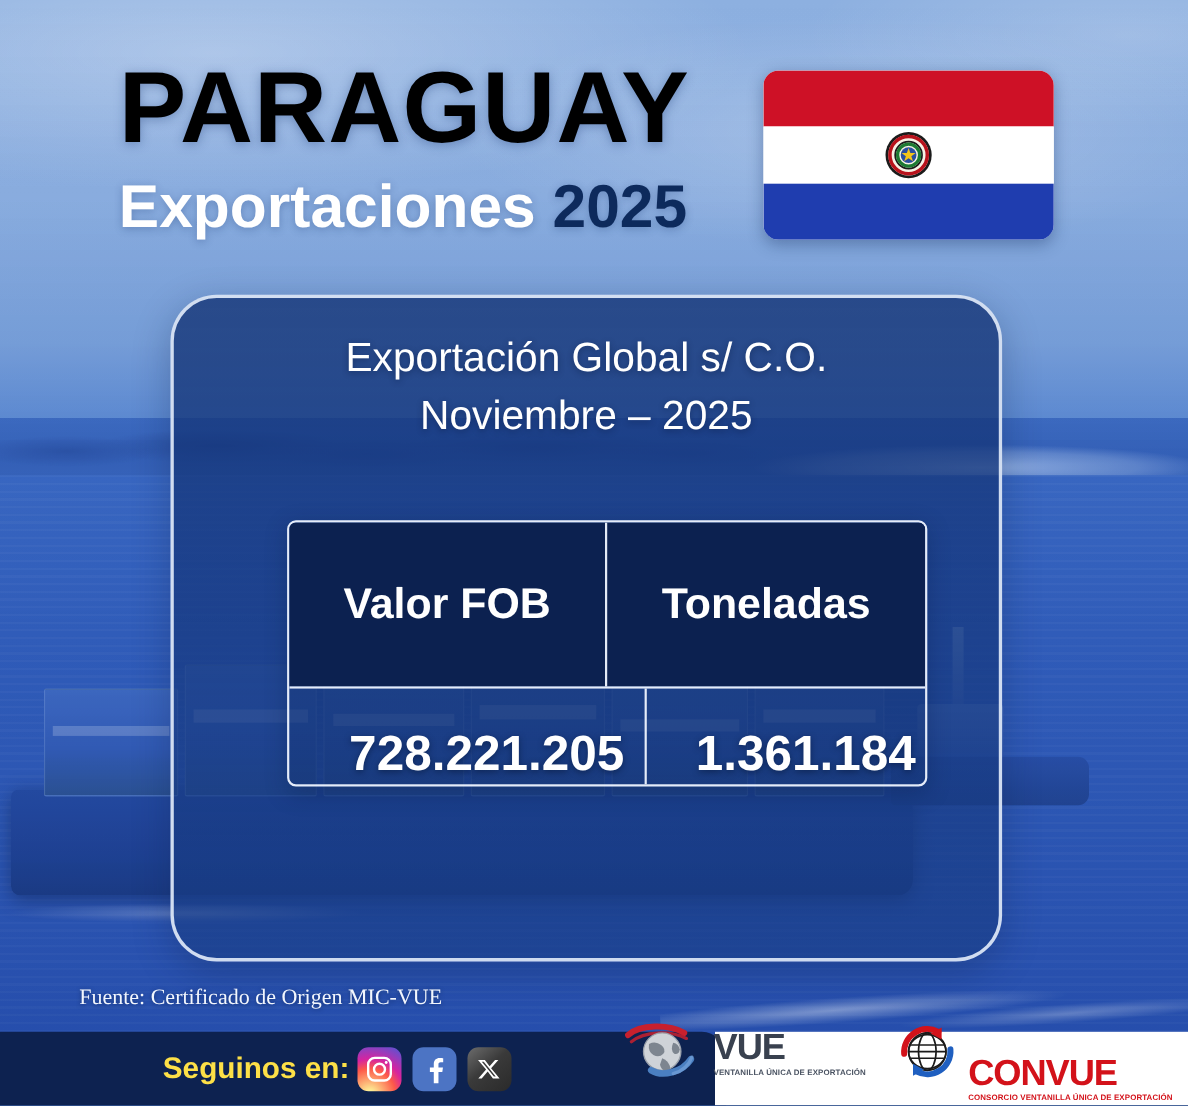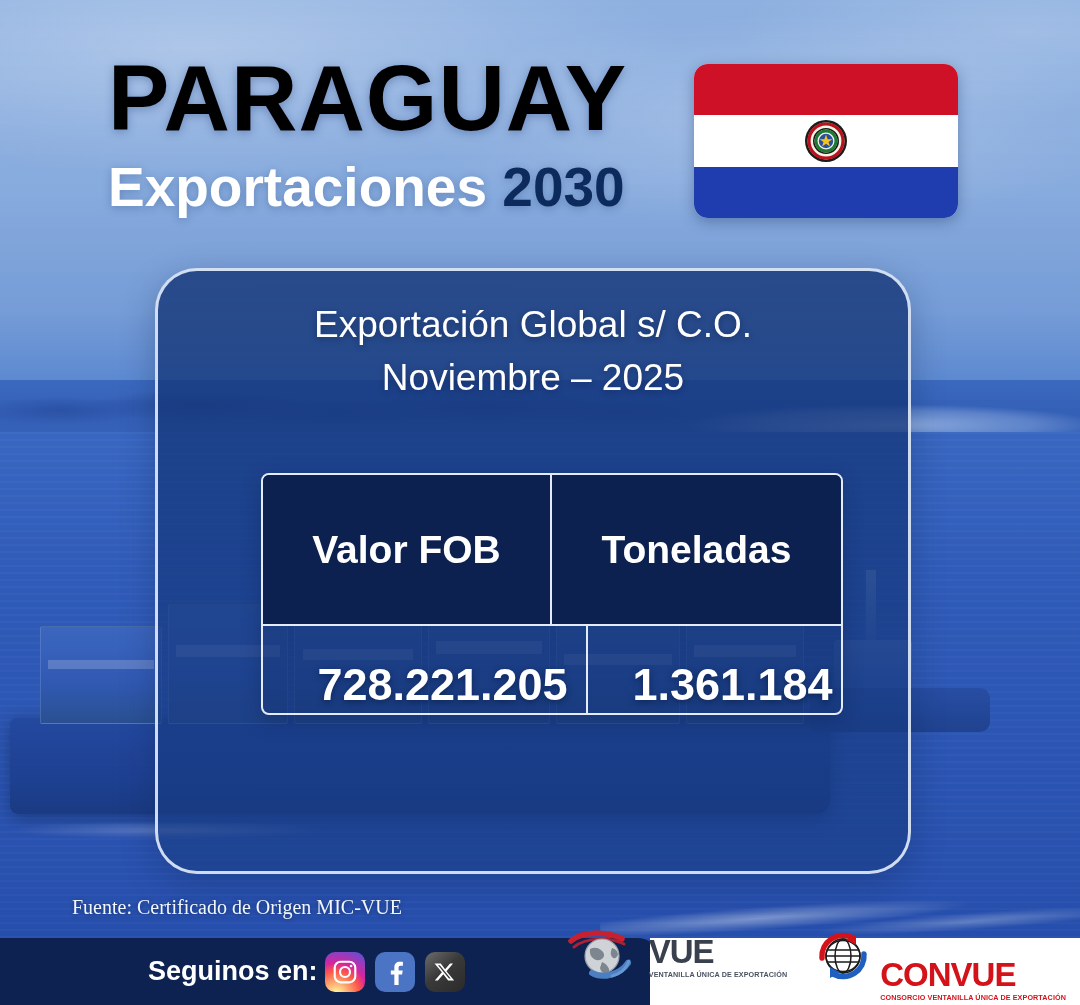--- a/index.html
+++ b/index.html
@@ -177,21 +177,21 @@
   .footer-dark{
     position:absolute;left:0;bottom:0;width:660px;height:67px;
     background:#0d2250;
     border-top-right-radius:22px;
   }
   .footer-white{
     position:absolute;right:0;bottom:0;width:430px;height:67px;background:#ffffff;
   }
   .seguinos{
     position:absolute;left:148px;bottom:18px;
-    color:#ffffff;font-size:27px;font-weight:bold;
+    color:#fde047;font-size:27px;font-weight:bold;
   }
   .socials{position:absolute;left:325px;bottom:13px;display:flex;gap:10px;}
   .sicon{width:40px;height:40px;border-radius:10px;position:relative;overflow:hidden;}
   .ig{background:radial-gradient(circle at 28% 107%, #fdf497 0%, #fdf497 5%, #fd5949 45%, #d6249f 62%, #9a3bbb 78%, #4b58d6 100%);}
   .fb{background:#4c74c4;}
   .xx{background:linear-gradient(140deg,#6d6d6d 0%, #3a3a3a 45%, #2a2a2a 100%);}
   .sicon svg{position:absolute;left:50%;top:50%;transform:translate(-50%,-50%);}
 
   .logos{position:absolute;right:14px;bottom:4px;display:flex;align-items:center;gap:26px;}
   .logo{display:flex;align-items:center;gap:7px;}
@@ -245,21 +245,21 @@
 
     <div class="bg-wake"></div>
     <div class="bg-wake2"></div>
     <div class="bg-tint"></div>
   </div>
 
   <div class="header">
     <div class="title-main">PARAGUAY</div>
     <div class="title-sub">
       <span class="w">Exportaciones</span>
-      <span class="y">2030</span>
+      <span class="y">2025</span>
     </div>
 
     <div class="flag">
       <div class="band red"></div>
       <div class="band white"></div>
       <div class="band blue"></div>
       <svg class="emblem" viewBox="0 0 44 44">
         <circle cx="22" cy="22" r="21" fill="#1b1b1b"></circle>
         <circle cx="22" cy="22" r="18.5" fill="#f6f2e6"></circle>
         <circle cx="22" cy="22" r="17" fill="none" stroke="#b8121c" stroke-width="3.2"></circle>

